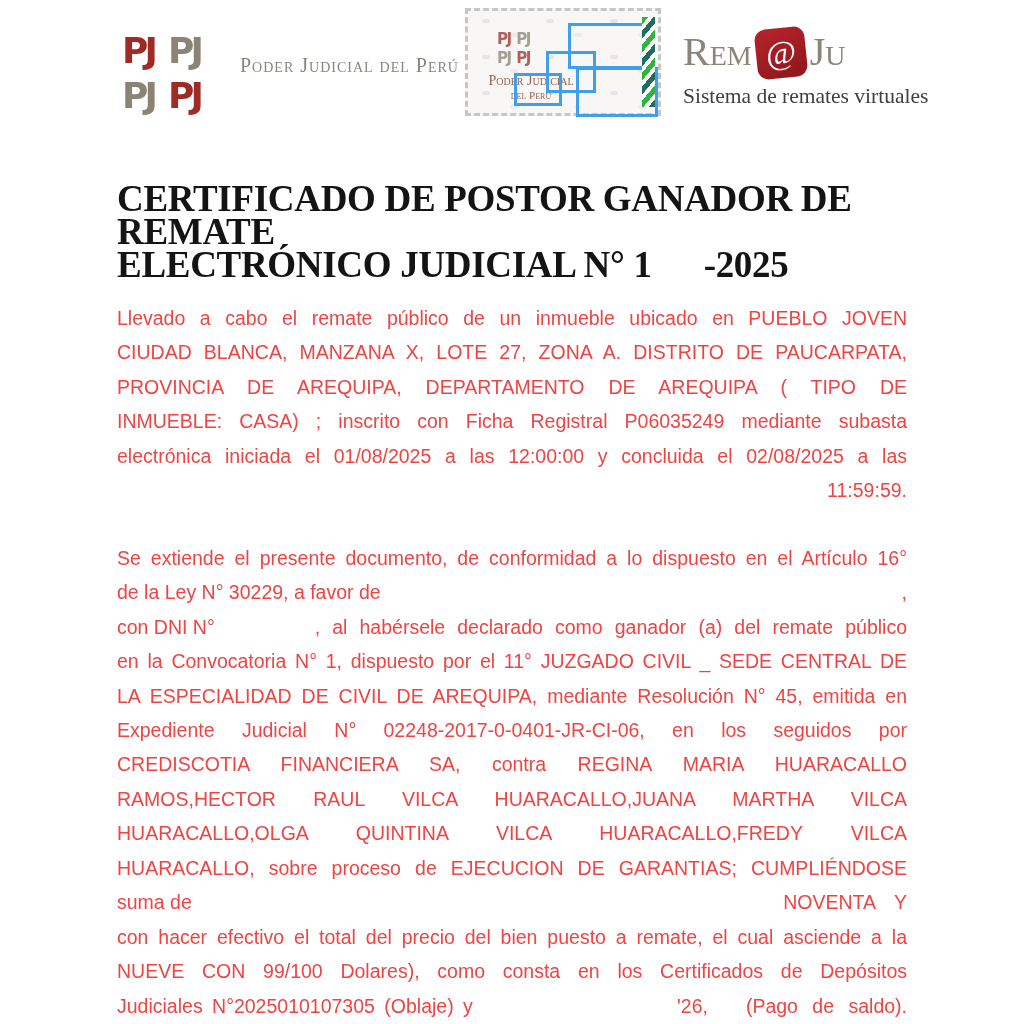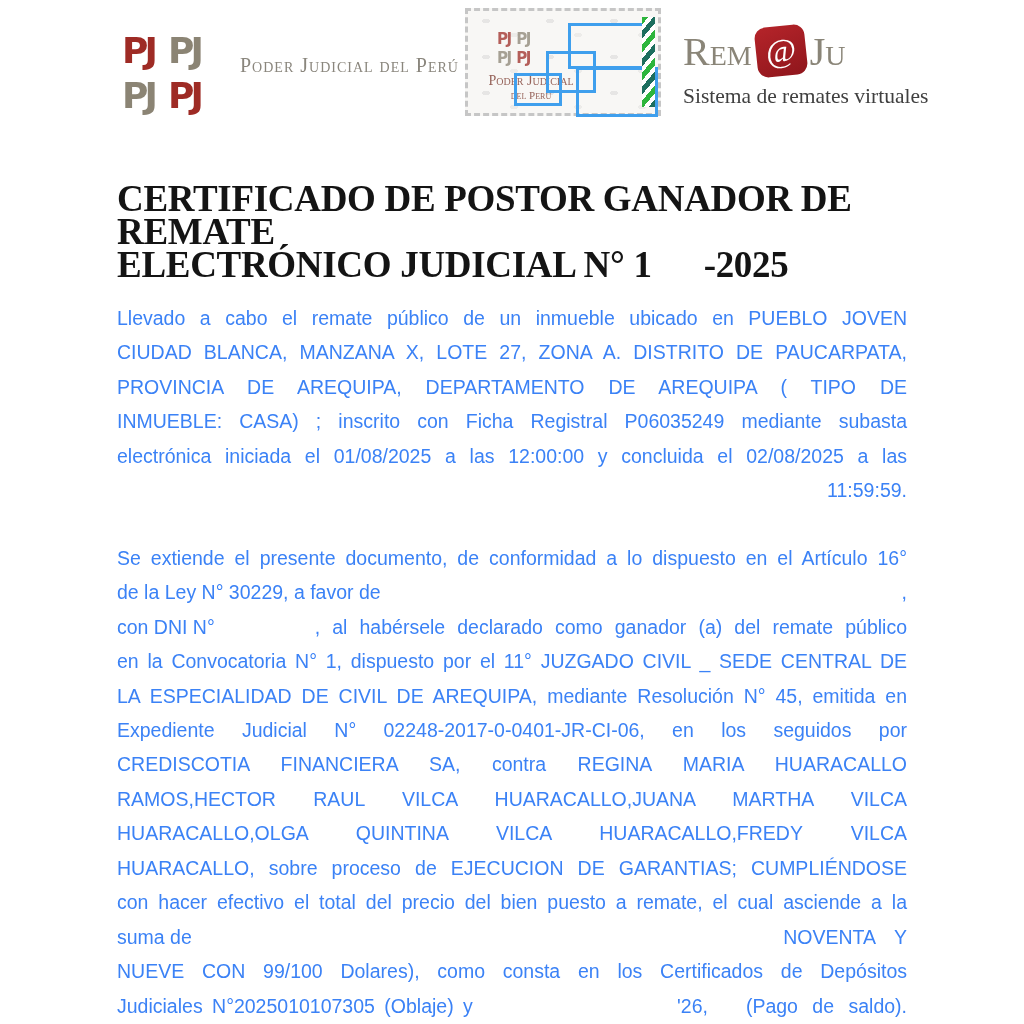--- a/index.html
+++ b/index.html
@@ -36,39 +36,39 @@
   .rect-b{left:78px;top:40px;width:44px;height:36px;}
   .rect-c{left:46px;top:62px;width:42px;height:27px;}
   .rect-d{left:108px;top:56px;width:76px;height:44px;}
   .stamp-stripes{position:absolute;right:3px;top:6px;width:13px;height:90px;
       background:repeating-linear-gradient(-50deg,
         #1d6e5e 0 5px, #ffffff 5px 9px,
         #2db53c 9px 14px, #ffffff 14px 18px);}
 
   
   .remaju{position:absolute;left:683px;top:26px;width:250px;}
-  .remaju-row{display:flex;align-items:flex-start;}
+  .remaju-row{display:flex;align-items:flex-end;}
   .remaju-txt{font-family:"Liberation Serif",serif;font-variant:small-caps;
               font-size:40px;color:#8a8578;line-height:52px;}
   .at-badge{width:50px;height:50px;margin:0 4px;border-radius:11px;
             background:linear-gradient(160deg,#b5242a,#8f161c);
             transform:rotate(-6deg);display:flex;align-items:center;justify-content:center;}
   .at-badge span{font-family:"Liberation Serif",serif;font-size:33px;color:#ffffff;line-height:1;}
   .remaju-tagline{margin-top:6px;font-family:"Liberation Serif",serif;
                   font-size:21.5px;color:#404040;}
 
   
   .title{position:absolute;left:117px;top:182px;width:790px;text-align:left;
          font-family:"Liberation Serif",serif;font-weight:bold;font-size:37px;
          letter-spacing:-0.3px;color:#141414;line-height:33px;}
   .title .gap{display:inline-block;width:52px;}
 
   
   .body-text{position:absolute;left:117px;top:301px;width:790px;
-             font-size:19.5px;color:#3b82f6;line-height:34.45px;}
+             font-size:19.5px;color:#ef4444;line-height:34.45px;}
   .para{margin:0;}
   .p2{margin-top:33px;}
   .line{width:790px;}
   .just{text-align:justify;text-align-last:justify;}
   .plain{text-align:right;}
   .gapline{display:flex;align-items:baseline;}
   .gapline .grow{flex:1;}
   .sp-dni{display:inline-block;width:100px;}
   .sp-last{display:inline-block;width:38px;}
   .dni-right{flex:1;text-align:justify;text-align-last:justify;}
@@ -154,27 +154,27 @@
         <span class="dni-right">, al habérsele declarado como ganador (a) del remate público</span>
       </div>
 
       <div class="line just">en la Convocatoria N° 1, dispuesto por el 11° JUZGADO CIVIL _ SEDE CENTRAL DE</div>
       <div class="line just">LA ESPECIALIDAD DE CIVIL DE AREQUIPA, mediante Resolución N° 45, emitida en</div>
       <div class="line just">Expediente Judicial N° 02248-2017-0-0401-JR-CI-06, en los seguidos por</div>
       <div class="line just">CREDISCOTIA FINANCIERA SA, contra REGINA MARIA HUARACALLO</div>
       <div class="line just">RAMOS,HECTOR RAUL VILCA HUARACALLO,JUANA MARTHA VILCA</div>
       <div class="line just">HUARACALLO,OLGA QUINTINA VILCA HUARACALLO,FREDY VILCA</div>
       <div class="line just">HUARACALLO, sobre proceso de EJECUCION DE GARANTIAS; CUMPLIÉNDOSE</div>
-      <div class="line just">con hacer efectivo el total del precio del bien puesto a remate, el cual asciende a la</div>
-
       <div class="line gapline">
         <span>suma de</span>
         <span class="grow"></span>
         <span class="wide-ws">NOVENTA Y</span>
       </div>
+
+      <div class="line just">con hacer efectivo el total del precio del bien puesto a remate, el cual asciende a la</div>
 
       <div class="line just">NUEVE CON 99/100 Dolares), como consta en los Certificados de Depósitos</div>
 
       <div class="line gapline">
         <span class="small-ws">Judiciales N°2025010107305 (Oblaje) y</span>
         <span class="grow"></span>
         <span>'26,</span>
         <span class="sp-last"></span>
         <span class="mid-ws">(Pago de saldo).</span>
       </div>

